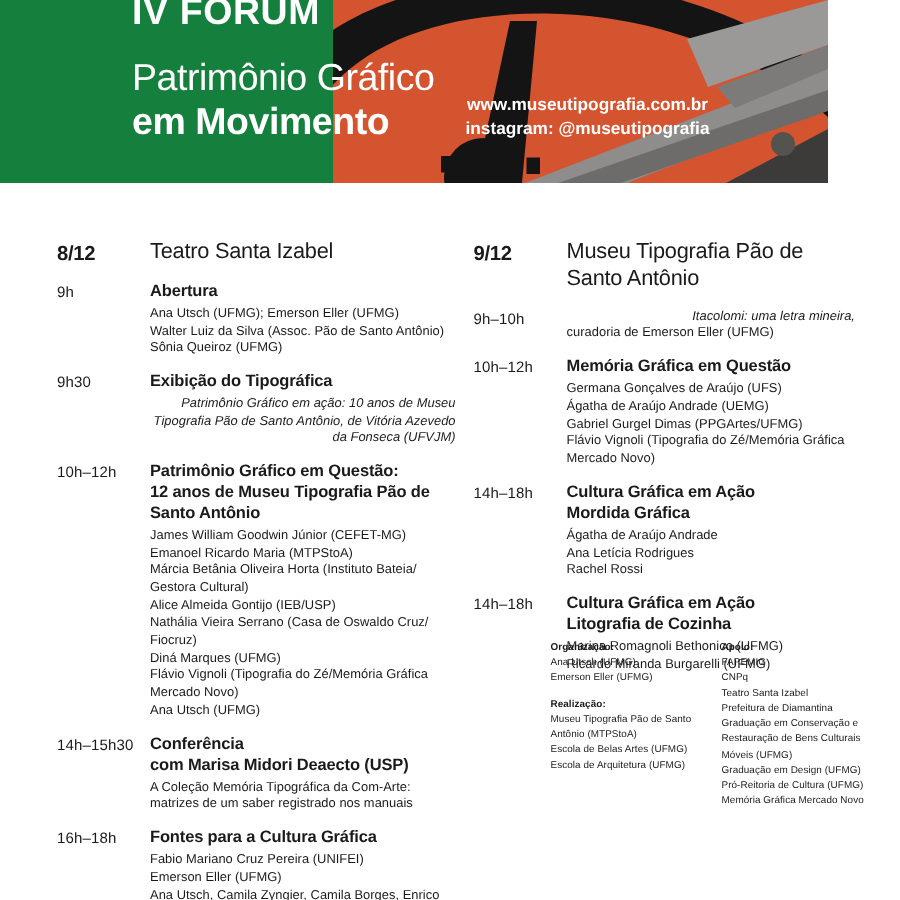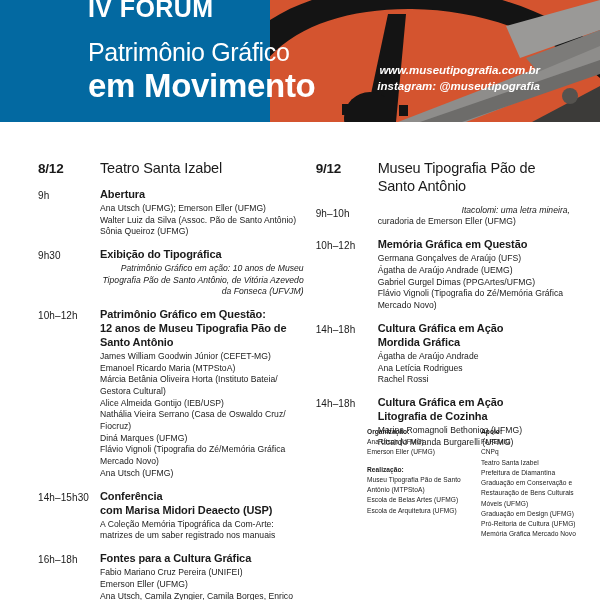--- a/index.html
+++ b/index.html
@@ -13,23 +13,23 @@
     height: 600px;
     overflow: hidden;
     font-family: "Liberation Sans", "DejaVu Sans", sans-serif;
     color: #1a1a1a;
     -webkit-font-smoothing: antialiased;
   }
 
   
   .banner {
     position: relative;
-    width: 600px;
+    width: 552px;
     height: 122px;
-    background: #0369a1;
+    background: #15803d;
     overflow: hidden;
   }
   .banner-photo {
     position: absolute;
     right: 0;
     top: 0;
     width: 330px;
     height: 122px;
     overflow: hidden;
   }
@@ -51,35 +51,34 @@
     letter-spacing: 0.4px;
   }
   .title-line-2 {
     display: block;
     font-size: 25px;
     font-weight: 400;
     margin-top: 18px;
   }
   .title-line-3 {
     display: block;
-    font-size: 33px;
+    font-size: 25px;
     font-weight: 700;
     margin-top: 3px;
   }
 
   .banner-links {
     position: absolute;
-    right: 60px;
+    right: 79px;
     top: 62px;
     z-index: 6;
     color: #ffffff;
-    font-style: italic;
     font-size: 11.5px;
     line-height: 1.42;
-    text-align: right;
+    text-align: center;
     font-weight: 600;
   }
   .banner-links span { display: block; white-space: nowrap; }
 
   
   .sheet {
     position: relative;
     width: 600px;
     height: 478px;
     padding: 16px;

